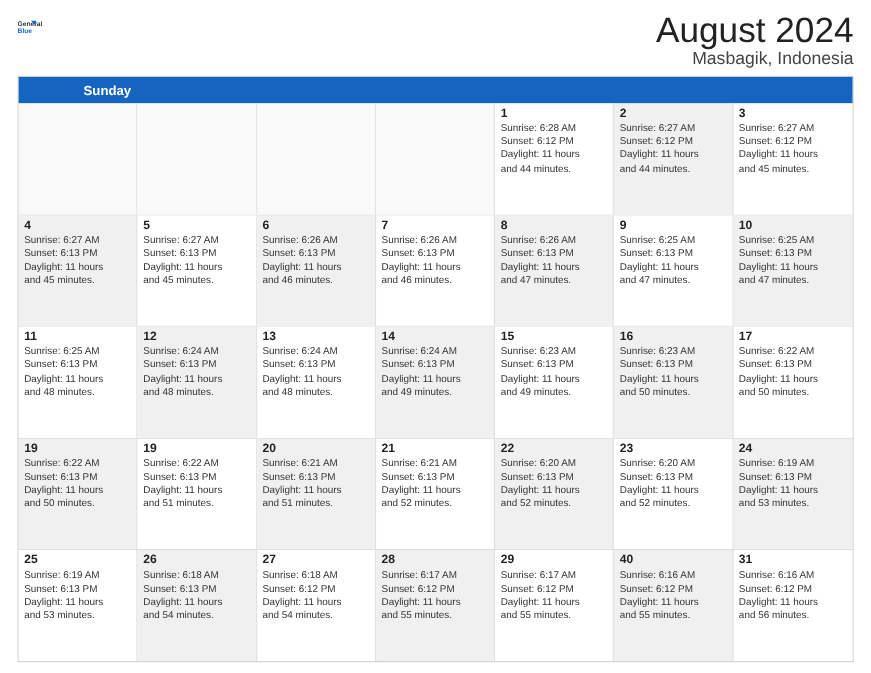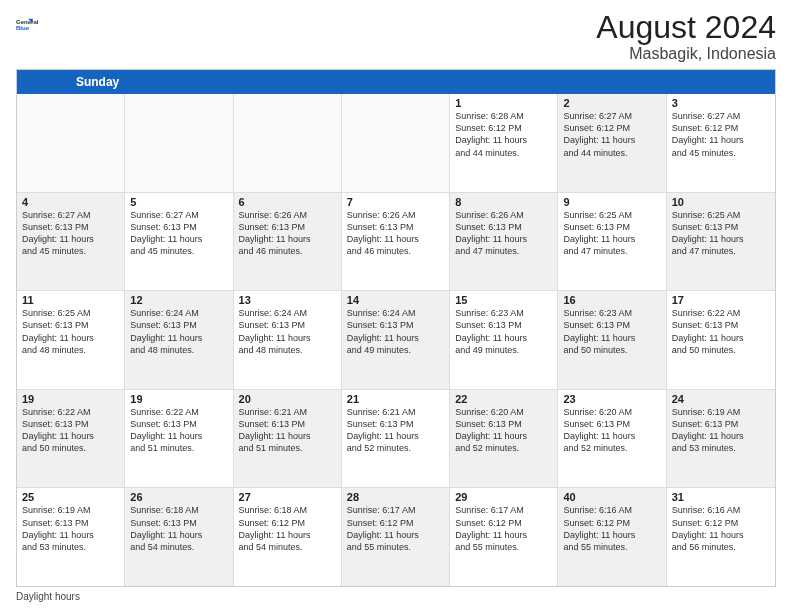--- a/index.html
+++ b/index.html
@@ -356,16 +356,13 @@
             <span class="day-num">31</span>
             <div class="cell-text" style="white-space: pre-line;">Sunrise: 6:16 AM
 Sunset: 6:12 PM
 Daylight: 11 hours
 and 56 minutes.</div>
           </div>
         </div>
       </div>
   </div>
 
-  <div class="footer">
-    <span>Daylight hours</span>
-  </div>
 </div>
 
 </body></html>

